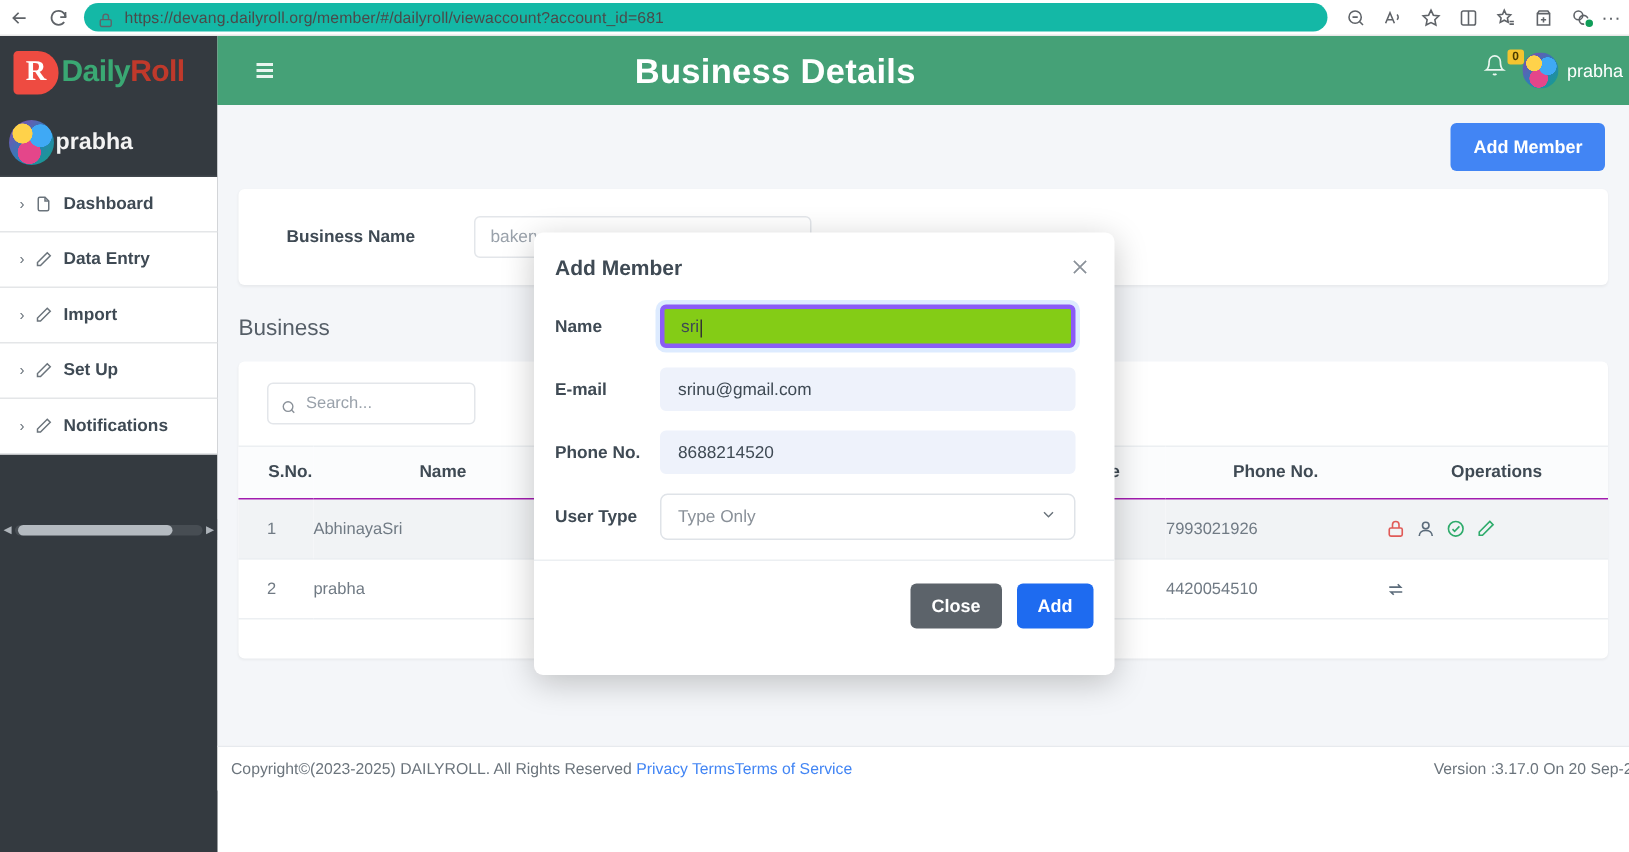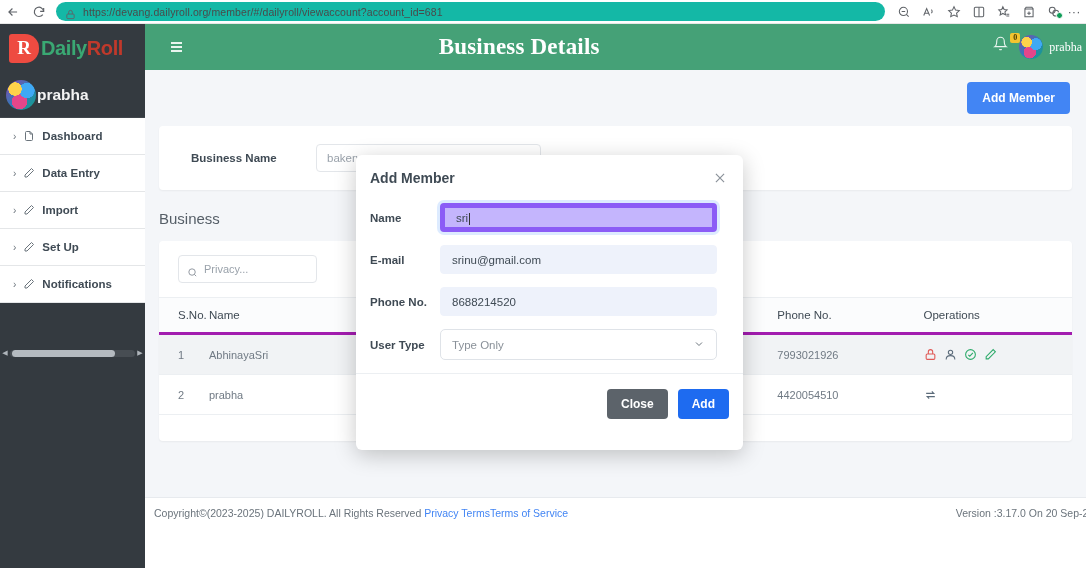--- a/index.html
+++ b/index.html
@@ -105,21 +105,21 @@
   }
   .ss-arrow { color:#aeb4ba; font-size: 7px; width:10px; text-align:center; }
   .ss-track { flex:1; height:7px; background:#474d53; border-radius:4px; position:relative; }
   .ss-thumb { position:absolute; left:2px; top:0; width:82%; height:7px; background:#b4bac0; border-radius:4px; }
 
   
   .app-header {
     position: absolute; top: 24px; left: 145px;
     width: 941px; height: 46px;
     background: #45a177;
-    display: flex; align-items: center; font-family: Liberation Serif, serif;
+    display: flex; align-items: center;
   }
   .hamburger {
     width: 38px; display:flex; flex-direction:column; gap:2.5px;
     align-items:center; margin-left: 12px;
   }
   .hamburger i { display:block; width:11px; height:1.6px; background:#e9f5ef; }
   .app-title {
     flex: 1; text-align: center;
     color: #ffffff; font-size: 23px; font-weight: bold;
     margin-left: -150px; letter-spacing: .2px;
@@ -172,22 +172,22 @@
   .search-row { padding: 14px 0 14px 19px; }
   .search-box {
     width: 139px; height: 28px; border:1px solid #e3e6ea; border-radius:4px;
     display:flex; align-items:center; gap:6px; padding: 0 8px;
   }
   .search-box .s-ico { width:11px; height:11px; color:#8a9199; flex:none; }
   .search-box .s-ph { font-size: 11px; color:#9aa2ab; }
 
   table { width: 100%; border-collapse: collapse; }
   thead th {
-    text-align: left; font-size: 11.5px; font-weight: normal; color:#3f4a54;
-    padding: 11px 0 11px 0; border-top: 1px solid #eceff2; border-bottom:3px solid #a21caf;
+    text-align: center; font-size: 11.5px; font-weight: bold; color:#3f4a54;
+    padding: 11px 0 11px 0; border-top: 1px solid #eceff2; border-bottom:1px solid #a21caf;
     background: #fbfcfd;
   }
   tbody td {
     font-size: 11px; color:#707a84;
     padding: 13px 0; border-bottom: 1px solid #eceff2;
   }
   tbody tr.hl td { background: #f1f3f5; }
   .col-sno  { width: 50px; padding-left: 19px !important; }
   .col-name { width: 175px; }
   .col-email{ width: 285px; }
@@ -238,21 +238,21 @@
   .modal-body { padding: 3px 26px 0 14px; }
   .frow { display:flex; align-items:center; margin-bottom: 13px; }
   .frow .flabel { width: 70px; font-size: 11.5px; font-weight:bold; color:#3f4a54; }
   .finput {
     flex:1; height: 29px; border-radius: 4px;
     display:flex; align-items:center; padding: 0 11px;
     font-size: 11.5px;
   }
   .finput.filled { background:#eef2fb; border:1px solid #eef2fb; color:#3f4a54; }
   .finput.focused {
-    background:#c4b5fd; border:5px solid #8b5cf6; color:#3f4a54;
+    background:#84cc16; border:3px solid #8b5cf6; color:#3f4a54;
     box-shadow: 0 0 0 3px rgba(13,110,253,.14);
     position: relative;
   }
   .caret { display:inline-block; width:1px; height:12px; background:#333; margin-left:1px;
            position: relative; top: 1px; }
   .fselect {
     flex:1; height: 31px; border:1px solid #dfe3e8; border-radius: 5px;
     display:flex; align-items:center; justify-content:space-between;
     padding: 0 11px; font-size: 11.5px; color:#8a9199; background:#fff;
   }
@@ -449,21 +449,21 @@
 
   <div class="section-title">Business</div>
 
   <div class="panel table-panel">
     <div class="search-row">
       <div class="search-box">
         <span class="s-ico"><svg width="11" height="11" viewBox="0 0 24 24" fill="none" stroke="currentColor" stroke-width="2">
               <circle cx="11" cy="11" r="7"></circle>
               <path d="M20 20l-4-4"></path>
             </svg></span>
-        <span class="s-ph">Privacy...</span>
+        <span class="s-ph">Search...</span>
       </div>
     </div>
 
     <table>
       <thead>
         <tr>
           <th class="col-sno">S.No.</th>
           <th class="col-name">Name</th>
           <th class="col-email">E-mail</th>
           <th class="col-type">User Type</th>

